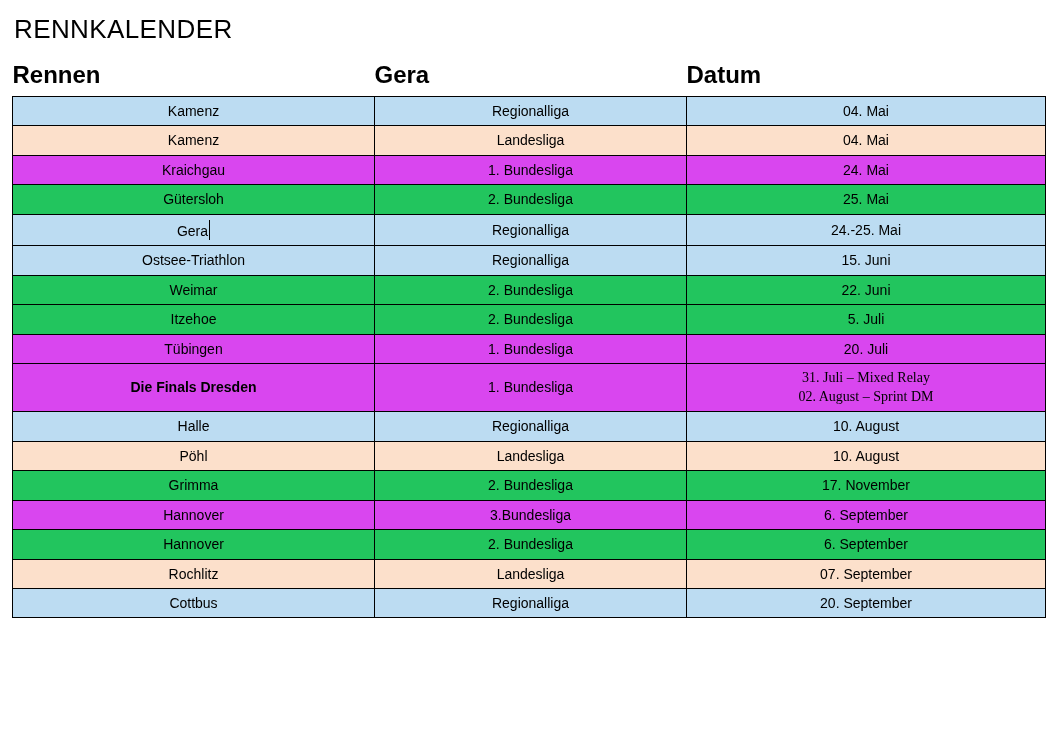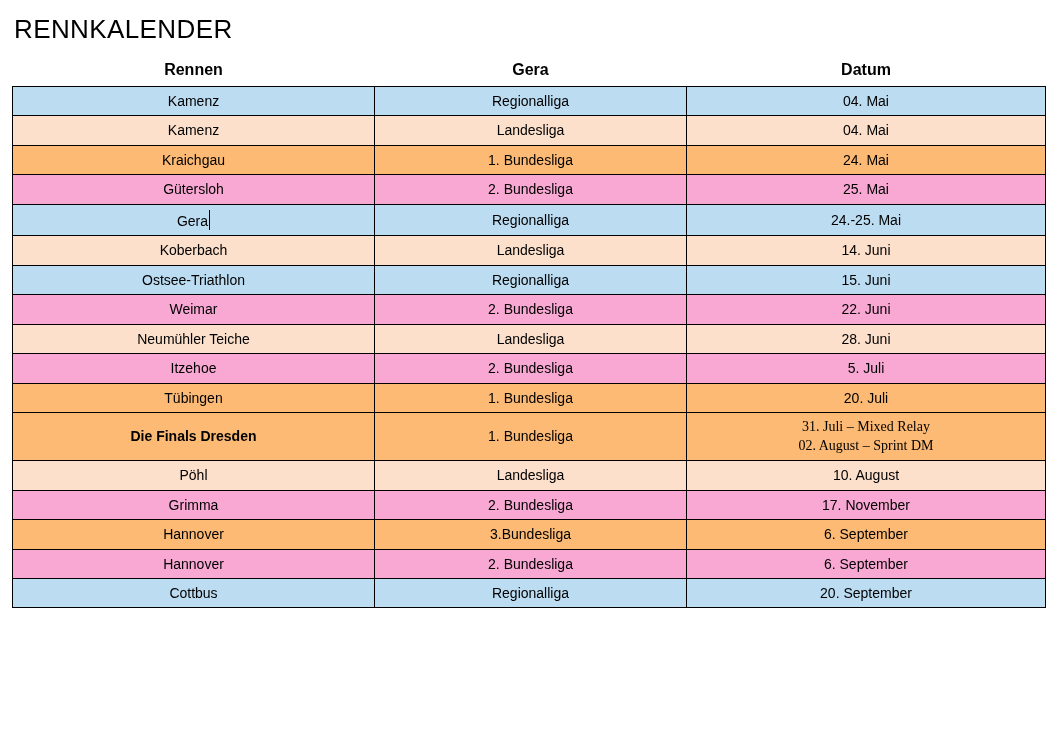--- a/index.html
+++ b/index.html
@@ -31,41 +31,41 @@
   table.calendar {
     border-collapse: collapse;
     width: 1033px;
     table-layout: fixed;
   }
   table.calendar col.c-rennen { width: 362px; }
   table.calendar col.c-liga   { width: 312px; }
   table.calendar col.c-datum  { width: 359px; }
 
   table.calendar thead th {
-    font-size: 16px;
+    font-size: 24px;
     font-weight: bold;
-    text-align: center;
+    text-align: left;
     padding: 0 0 7px 0;
     border: none;
     background: #ffffff;
     color: #000;
   }
   table.calendar tbody td {
     border: 1px solid #000000;
     text-align: center;
     font-size: 14px;
     padding: 5px 4px;
     line-height: 1.32;
     color: #000;
     vertical-align: middle;
   }
   tr.row-blue    td { background: #bcdcf2; }
   tr.row-peach   td { background: #fce0cb; }
-  tr.row-green   td { background: #fdba74; }
-  tr.row-pink    td { background: #f9a8d4; }
+  tr.row-green   td { background: #d946ef; }
+  tr.row-pink    td { background: #22c55e; }
 
   td.bold-cell { font-weight: bold; }
   td.multiline { line-height: 1.5; padding: 7px 4px; font-family: Liberation Serif, serif; }
 
   
   .caret {
     display: inline-block;
     width: 1px;
     height: 20px;
     background: #000;
@@ -113,57 +113,52 @@
         <tr class="row-pink">
           <td>Gütersloh</td>
           <td>2. Bundesliga</td>
           <td>25. Mai</td>
         </tr>
         <tr class="row-blue">
           <td>Gera<span class="caret"></span></td>
           <td>Regionalliga</td>
           <td>24.-25. Mai</td>
         </tr>
-        <tr class="row-peach">
-          <td>Koberbach</td>
-          <td>Landesliga</td>
-          <td>14. Juni</td>
-        </tr>
         <tr class="row-blue">
           <td>Ostsee-Triathlon</td>
           <td>Regionalliga</td>
           <td>15. Juni</td>
         </tr>
         <tr class="row-pink">
           <td>Weimar</td>
           <td>2. Bundesliga</td>
           <td>22. Juni</td>
-        </tr>
-        <tr class="row-peach">
-          <td>Neumühler Teiche</td>
-          <td>Landesliga</td>
-          <td>28. Juni</td>
         </tr>
         <tr class="row-pink">
           <td>Itzehoe</td>
           <td>2. Bundesliga</td>
           <td>5. Juli</td>
         </tr>
         <tr class="row-green">
           <td>Tübingen</td>
           <td>1. Bundesliga</td>
           <td>20. Juli</td>
         </tr>
         <tr class="row-green">
           <td class="bold-cell">Die Finals Dresden</td>
           <td>1. Bundesliga</td>
           <td class="multiline">
             <span class="date-line">31. Juli – Mixed Relay</span>
             <span class="date-line">02. August – Sprint DM</span>
           </td>
+        </tr>
+        <tr class="row-blue">
+          <td>Halle</td>
+          <td>Regionalliga</td>
+          <td>10. August</td>
         </tr>
         <tr class="row-peach">
           <td>Pöhl</td>
           <td>Landesliga</td>
           <td>10. August</td>
         </tr>
         <tr class="row-pink">
           <td>Grimma</td>
           <td>2. Bundesliga</td>
           <td>17. November</td>
@@ -171,20 +166,25 @@
         <tr class="row-green">
           <td>Hannover</td>
           <td>3.Bundesliga</td>
           <td>6. September</td>
         </tr>
         <tr class="row-pink">
           <td>Hannover</td>
           <td>2. Bundesliga</td>
           <td>6. September</td>
         </tr>
+        <tr class="row-peach">
+          <td>Rochlitz</td>
+          <td>Landesliga</td>
+          <td>07. September</td>
+        </tr>
         <tr class="row-blue">
           <td>Cottbus</td>
           <td>Regionalliga</td>
           <td>20. September</td>
         </tr>
       </tbody>
   </table>
 
 </div>
 

